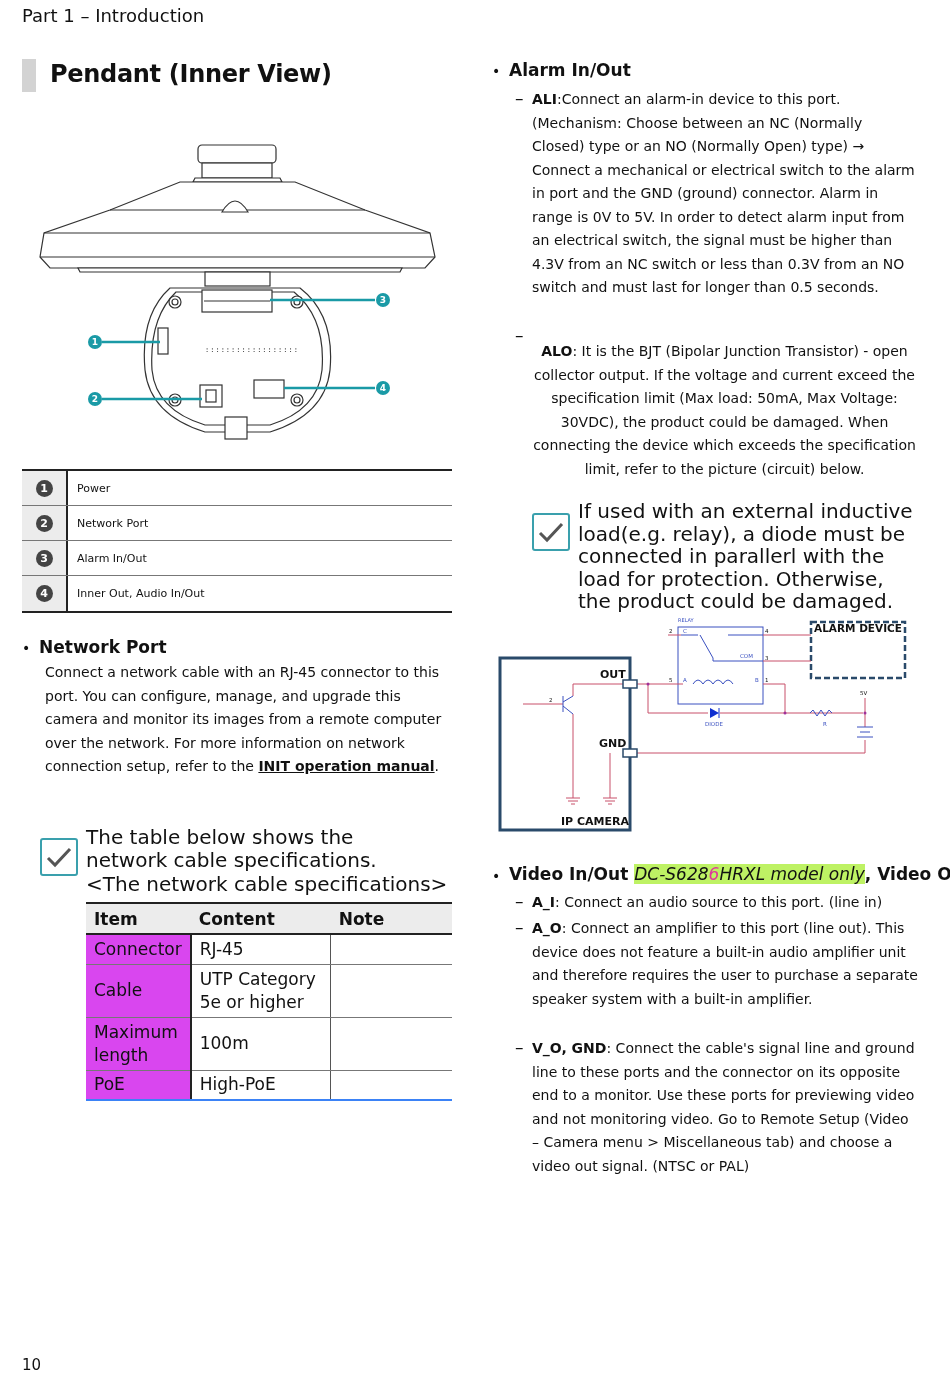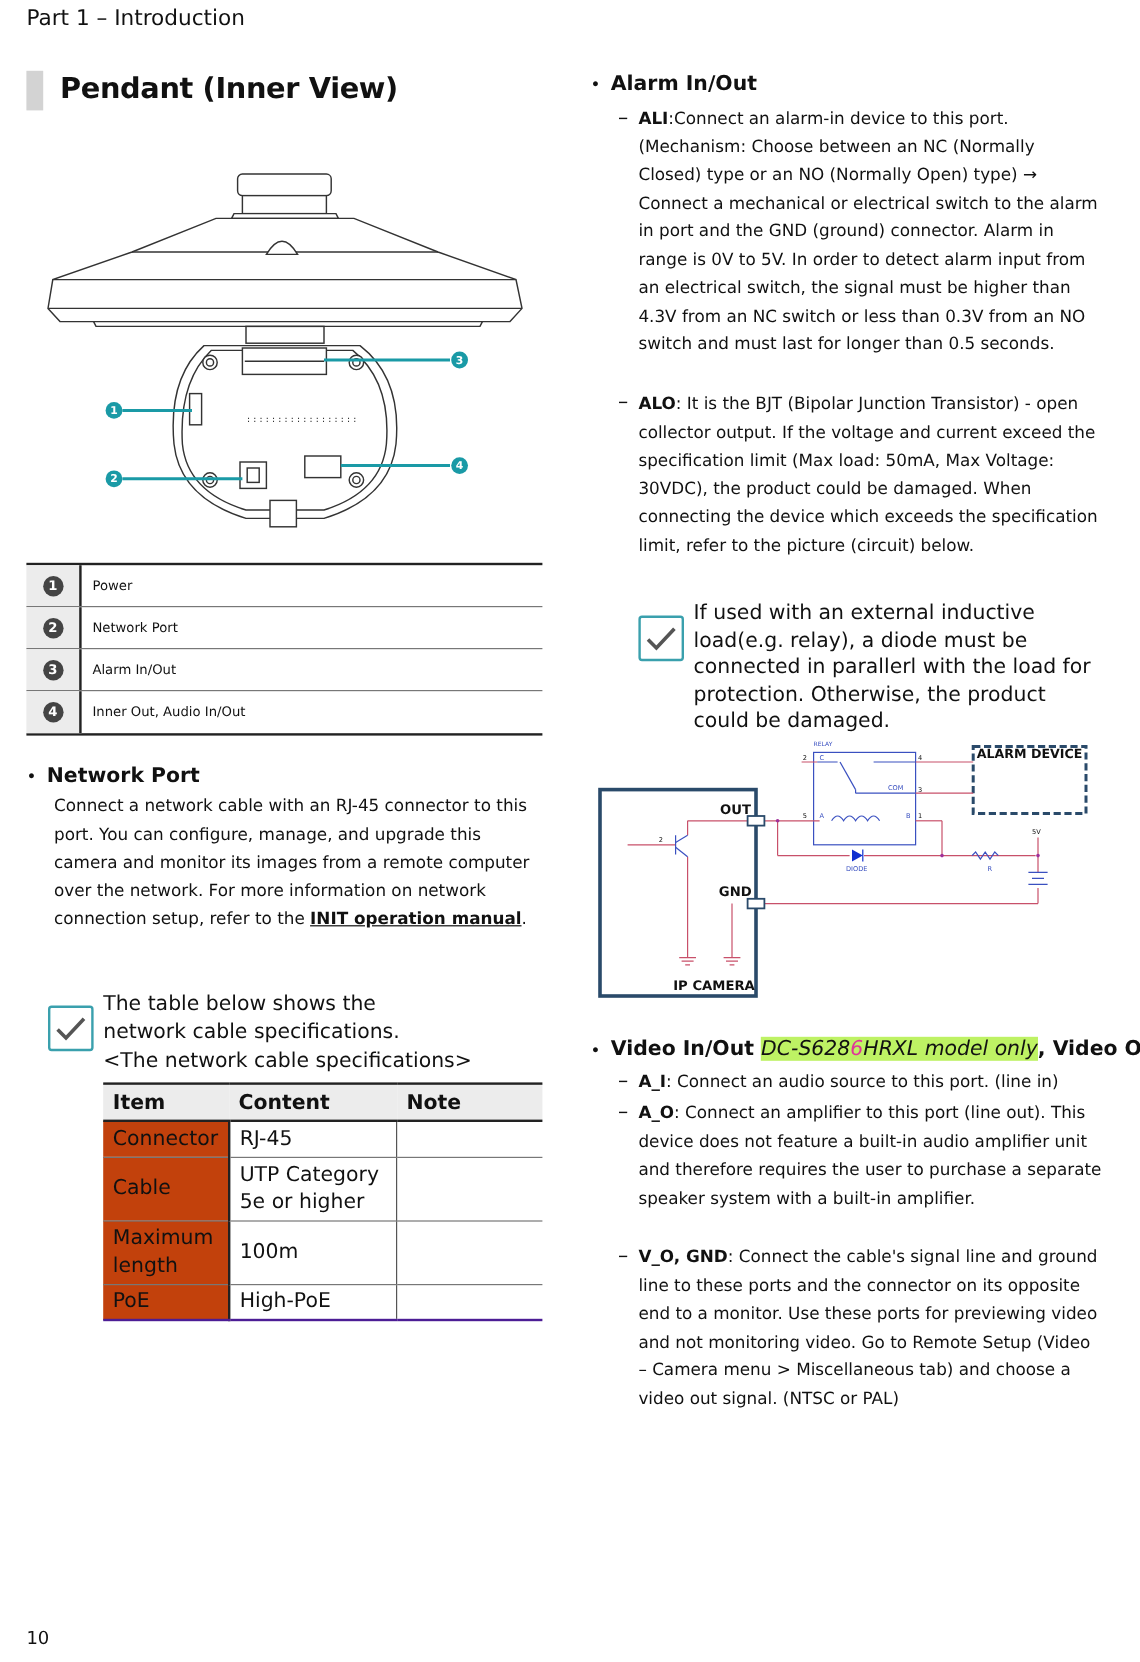--- a/index.html
+++ b/index.html
@@ -19,29 +19,29 @@
   .badge { width: 17px; height: 17px; border-radius: 50%; background: #444; color: #fff; font-size: 11px; font-weight: bold; display: flex; align-items: center; justify-content: center; }
   .legend-label { padding-left: 9px; display: flex; align-items: center; font-size: 11px; }
 
   .section-head { font-size: 17px; font-weight: bold; }
   .bullet { position: absolute; font-size: 14px; }
   .para { font-size: 14px; line-height: 23.5px; }
   .para b { font-weight: bold; }
   .ul-link { font-weight: bold; text-decoration: underline; }
 
   .note-icon { width: 38px; height: 38px; border: 2px solid #3aa0ad; border-radius: 3px; display: flex; align-items: center; justify-content: center; }
-  .note-text { font-size: 17px; line-height: 22.5px; }
+  .note-text { font-size: 20px; line-height: 22.5px; }
 
   
   .spec { left: 86px; top: 902px; width: 366px; border-collapse: collapse; font-size: 17px; }
   .spec th { text-align: left; font-weight: bold; background: #ececec; padding: 4px 8px; height: 31px; border-top: 2px solid #222; border-bottom: 2px solid #222; }
   .spec td { padding: 2px 8px; border-bottom: 1px solid #777; vertical-align: middle; line-height: 23px; }
-  .spec td.item { background: #c2410c; border-right: 2px solid #222; width: 99px; }
+  .spec td.item { background: #d946ef; border-right: 2px solid #222; width: 99px; }
   .spec td.content { border-right: 1px solid #555; width: 140px; }
-  .spec tr.last td { border-bottom: 2px solid #4c1d95; }
+  .spec tr.last td { border-bottom: 2px solid #3b82f6; }
 
   .circuit { left: 493px; top: 610px; width: 420px; height: 225px; }
 
   .dash { position: absolute; font-size: 17px; }
   .model { background: #bef264; font-style: italic; font-weight: normal; }
   .model .pink { color: #e0359a; }
   .footer { left: 22px; top: 1356px; font-size: 15px; }
 </style>
 </head>
 <body>
@@ -190,21 +190,21 @@
 
 <span class="bullet" style="left:492px; top:63px;">•</span>
 <div class="abs section-head" style="left:509px; top:60px;">Alarm In/Out</div>
 
 <span class="dash" style="left:515px; top:88px;">–</span>
 <div class="abs para" style="left:532px; top:88px; width:385px;">
   <b>ALI</b><span>:Connect an alarm-in device to this port. (Mechanism: Choose between an NC (Normally Closed) type or an NO (Normally Open) type) → Connect a mechanical or electrical switch to the alarm in port and the GND (ground) connector. Alarm in range is 0V to 5V. In order to detect alarm input from an electrical switch, the signal must be higher than 4.3V from an NC switch or less than 0.3V from an NO switch and must last for longer than 0.5 seconds.</span>
 </div>
 
 <span class="dash" style="left:515px; top:325px;">–</span>
-<div class="abs para" style="left:532px; top:326px; width:385px;">
+<div class="abs para" style="left:532px; top:340px; width:385px;text-align:center;">
   <b>ALO</b><span>: It is the BJT (Bipolar Junction Transistor) - open collector output. If the voltage and current exceed the specification limit (Max load: 50mA, Max Voltage: 30VDC), the product could be damaged. When connecting the device which exceeds the specification limit, refer to the picture (circuit) below.</span>
 </div>
 
 <div class="abs note-icon" style="left:532px; top:513px;">
   <svg width="26" height="22" viewBox="0 0 26 22">
       <path d="M2 12 L9 19 L24 3" fill="none" stroke="#555" stroke-width="3"></path>
     </svg>
 </div>
 <div class="abs note-text" style="left:578px; top:500px; width:340px;">If used with an external inductive load(e.g. relay), a diode must be connected in parallerl with the load for protection. Otherwise, the product could be damaged.</div>
 

